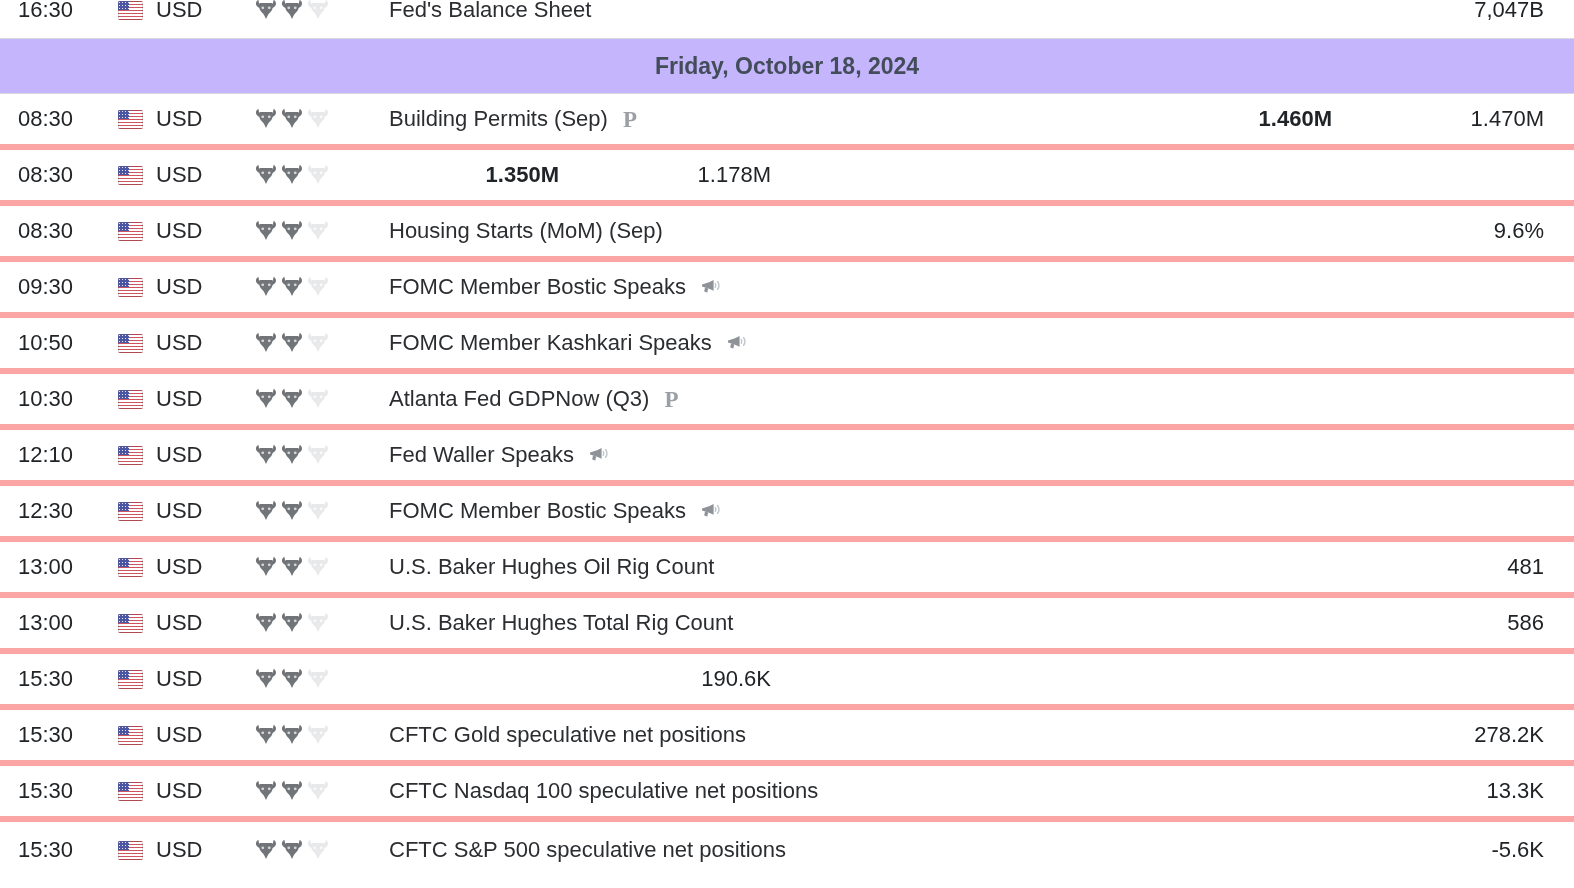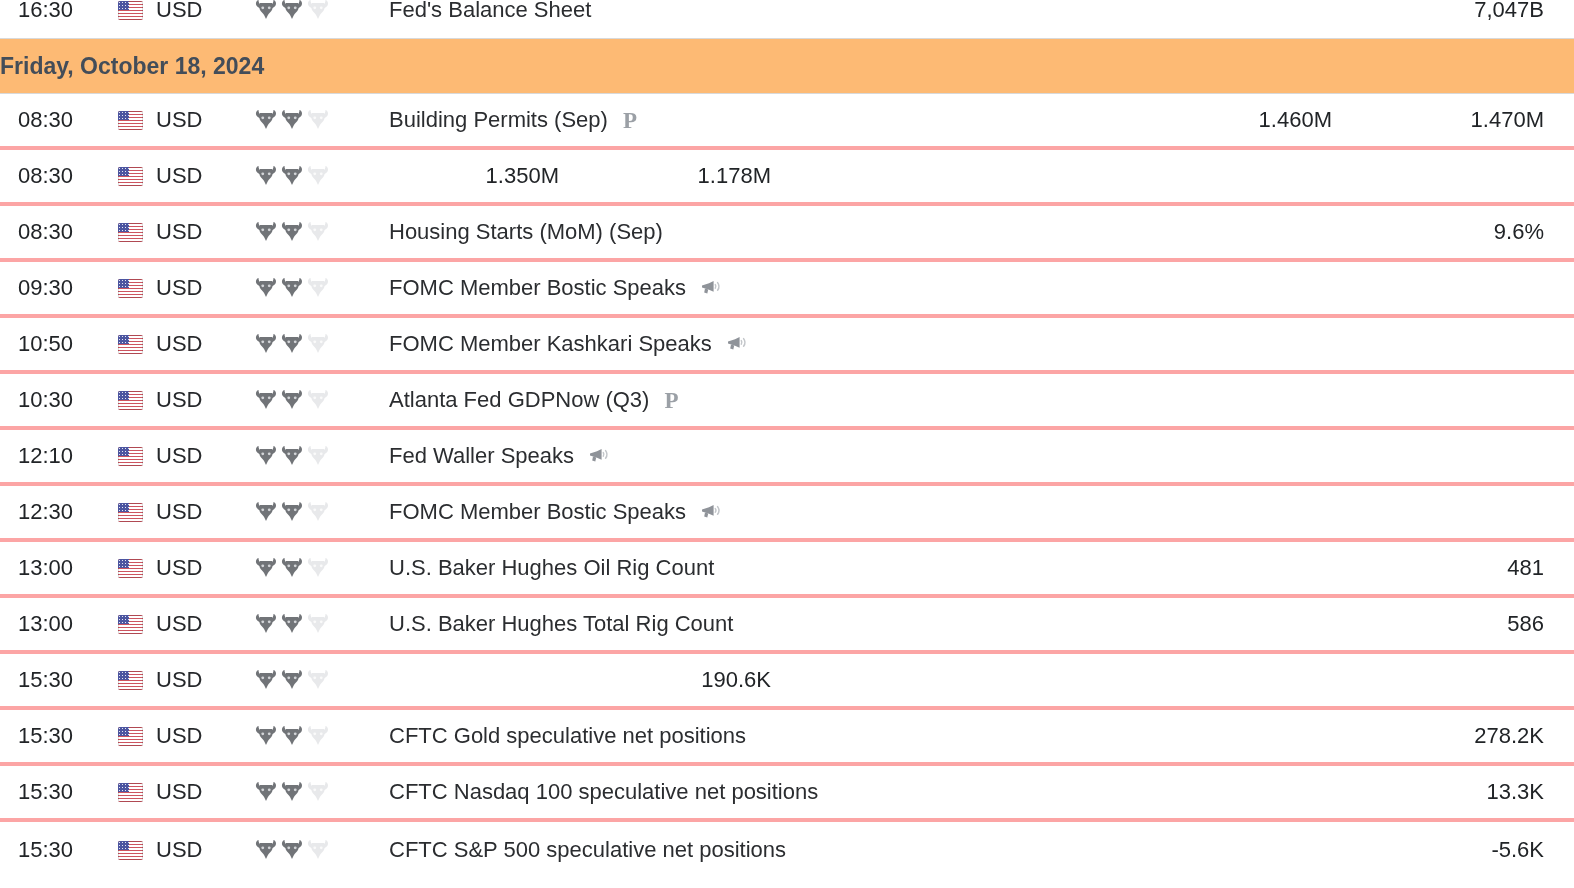--- a/index.html
+++ b/index.html
@@ -9,44 +9,45 @@
     background: #ffffff;
     font-family: "Liberation Sans", sans-serif;
     color: #26282b;
   }
   .calendar { width: 1574px; }
 
   .row {
     height: 56px;
     display: flex;
     align-items: center;
-    border-bottom: 4px solid #fca5a5;
+    border-bottom: 6px solid #fca5a5;
     background: #fff;
     font-size: 22px;
   }
   #pre-rows .row { margin-top: -18px; border-bottom: none; }
   #friday-rows .row:last-child { border-bottom: none; }
 
   .date-row {
     height: 56px;
     display: flex;
     align-items: center;
-    background: #fdba74;
+    justify-content: center;
+    background: #c4b5fd;
     border-top: 1px solid #d9d9d9;
     border-bottom: 1px solid #d9d9d9;
     font-size: 23px;
     font-weight: bold;
     color: #434d59;
   }
 
   .cell-time   { width: 118px; padding-left: 18px; color: #212427; }
   .cell-cur    { width: 136px; display: flex; align-items: center; }
   .cell-imp    { width: 135px; display: flex; align-items: center; }
   .cell-event  { flex: 1; display: flex; align-items: center; color: #2b2d30; }
-  .cell-fore   { width: 170px; text-align: right; color: #212427; }
+  .cell-fore   { width: 170px; text-align: right; color: #212427; font-weight: bold; }
   .cell-prev   { width: 242px; padding-right: 30px; text-align: right; color: #212427; }
 
   .flag {
     width: 25px; height: 19px;
     border-radius: 2px;
     position: relative;
     overflow: hidden;
     background: repeating-linear-gradient(180deg, #cd5560 0 1.47px, #ffffff 1.47px 2.93px);
     box-shadow: inset 0 0 0 1px rgba(0,0,0,.14);
     margin-right: 13px;

